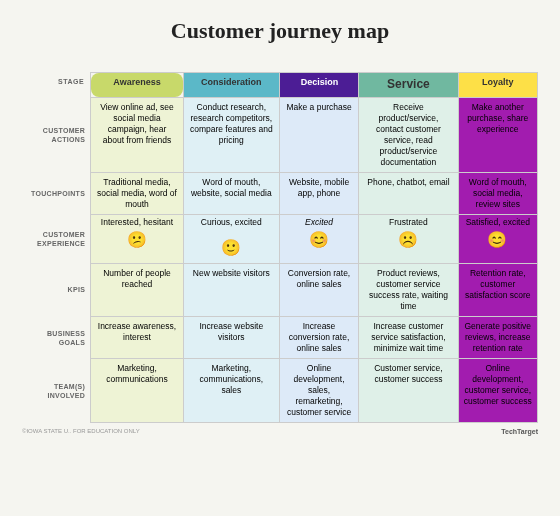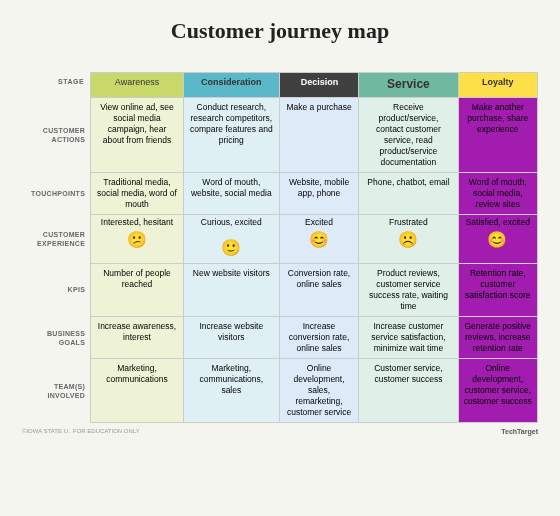--- a/index.html
+++ b/index.html
@@ -42,31 +42,32 @@
       color: #666;
       letter-spacing: 0.5px;
       text-transform: uppercase;
       border: none;
       text-align: right;
       padding-right: 6px;
     }
     .th-awareness {
       background: #c8d96a;
       color: #333;
-      font-weight: normal;
-      font-size: 9px;
+      font-weight: bold;
+      font-size: 9px;
+      border-radius: 8px;
     }
     .th-consideration {
       background: #5bb8c8;
       color: #333;
       font-weight: bold;
       font-size: 9px;
     }
     .th-decision {
-      background: #404040;
+      background: #4c1d95;
       color: white;
       font-weight: bold;
       font-size: 9px;
       padding-left: 6px;
     }
     .th-service {
       background: #70b8a0;
       color: #333;
       font-weight: bold;
       font-size: 12px;
@@ -169,21 +170,21 @@
         <td class="row-label">CUSTOMER EXPERIENCE</td>
         <td class="cell-awareness">
           <span style="display:block;margin-bottom:2px;">Interested, hesitant</span>
           <span class="smiley smiley-happy">😕</span>
         </td>
         <td class="cell-consideration">
           <span style="display:block;margin-bottom:10px;">Curious, excited</span>
           <span class="smiley smiley-curious">🙂</span>
         </td>
         <td class="cell-decision">
-          <span style="display:block;margin-bottom:2px;">Excited</span>
+          <span style="display:block;margin-bottom:2px;font-style:italic;">Excited</span>
           <span class="smiley smiley-happy">😊</span>
         </td>
         <td class="cell-service">
           <span style="display:block;margin-bottom:2px;">Frustrated</span>
           <span class="smiley smiley-sad">☹️</span>
         </td>
         <td class="cell-loyalty">
           <span style="display:block;margin-bottom:2px;">Satisfied, excited</span>
           <span class="smiley smiley-satisfied">😊</span>
         </td>

